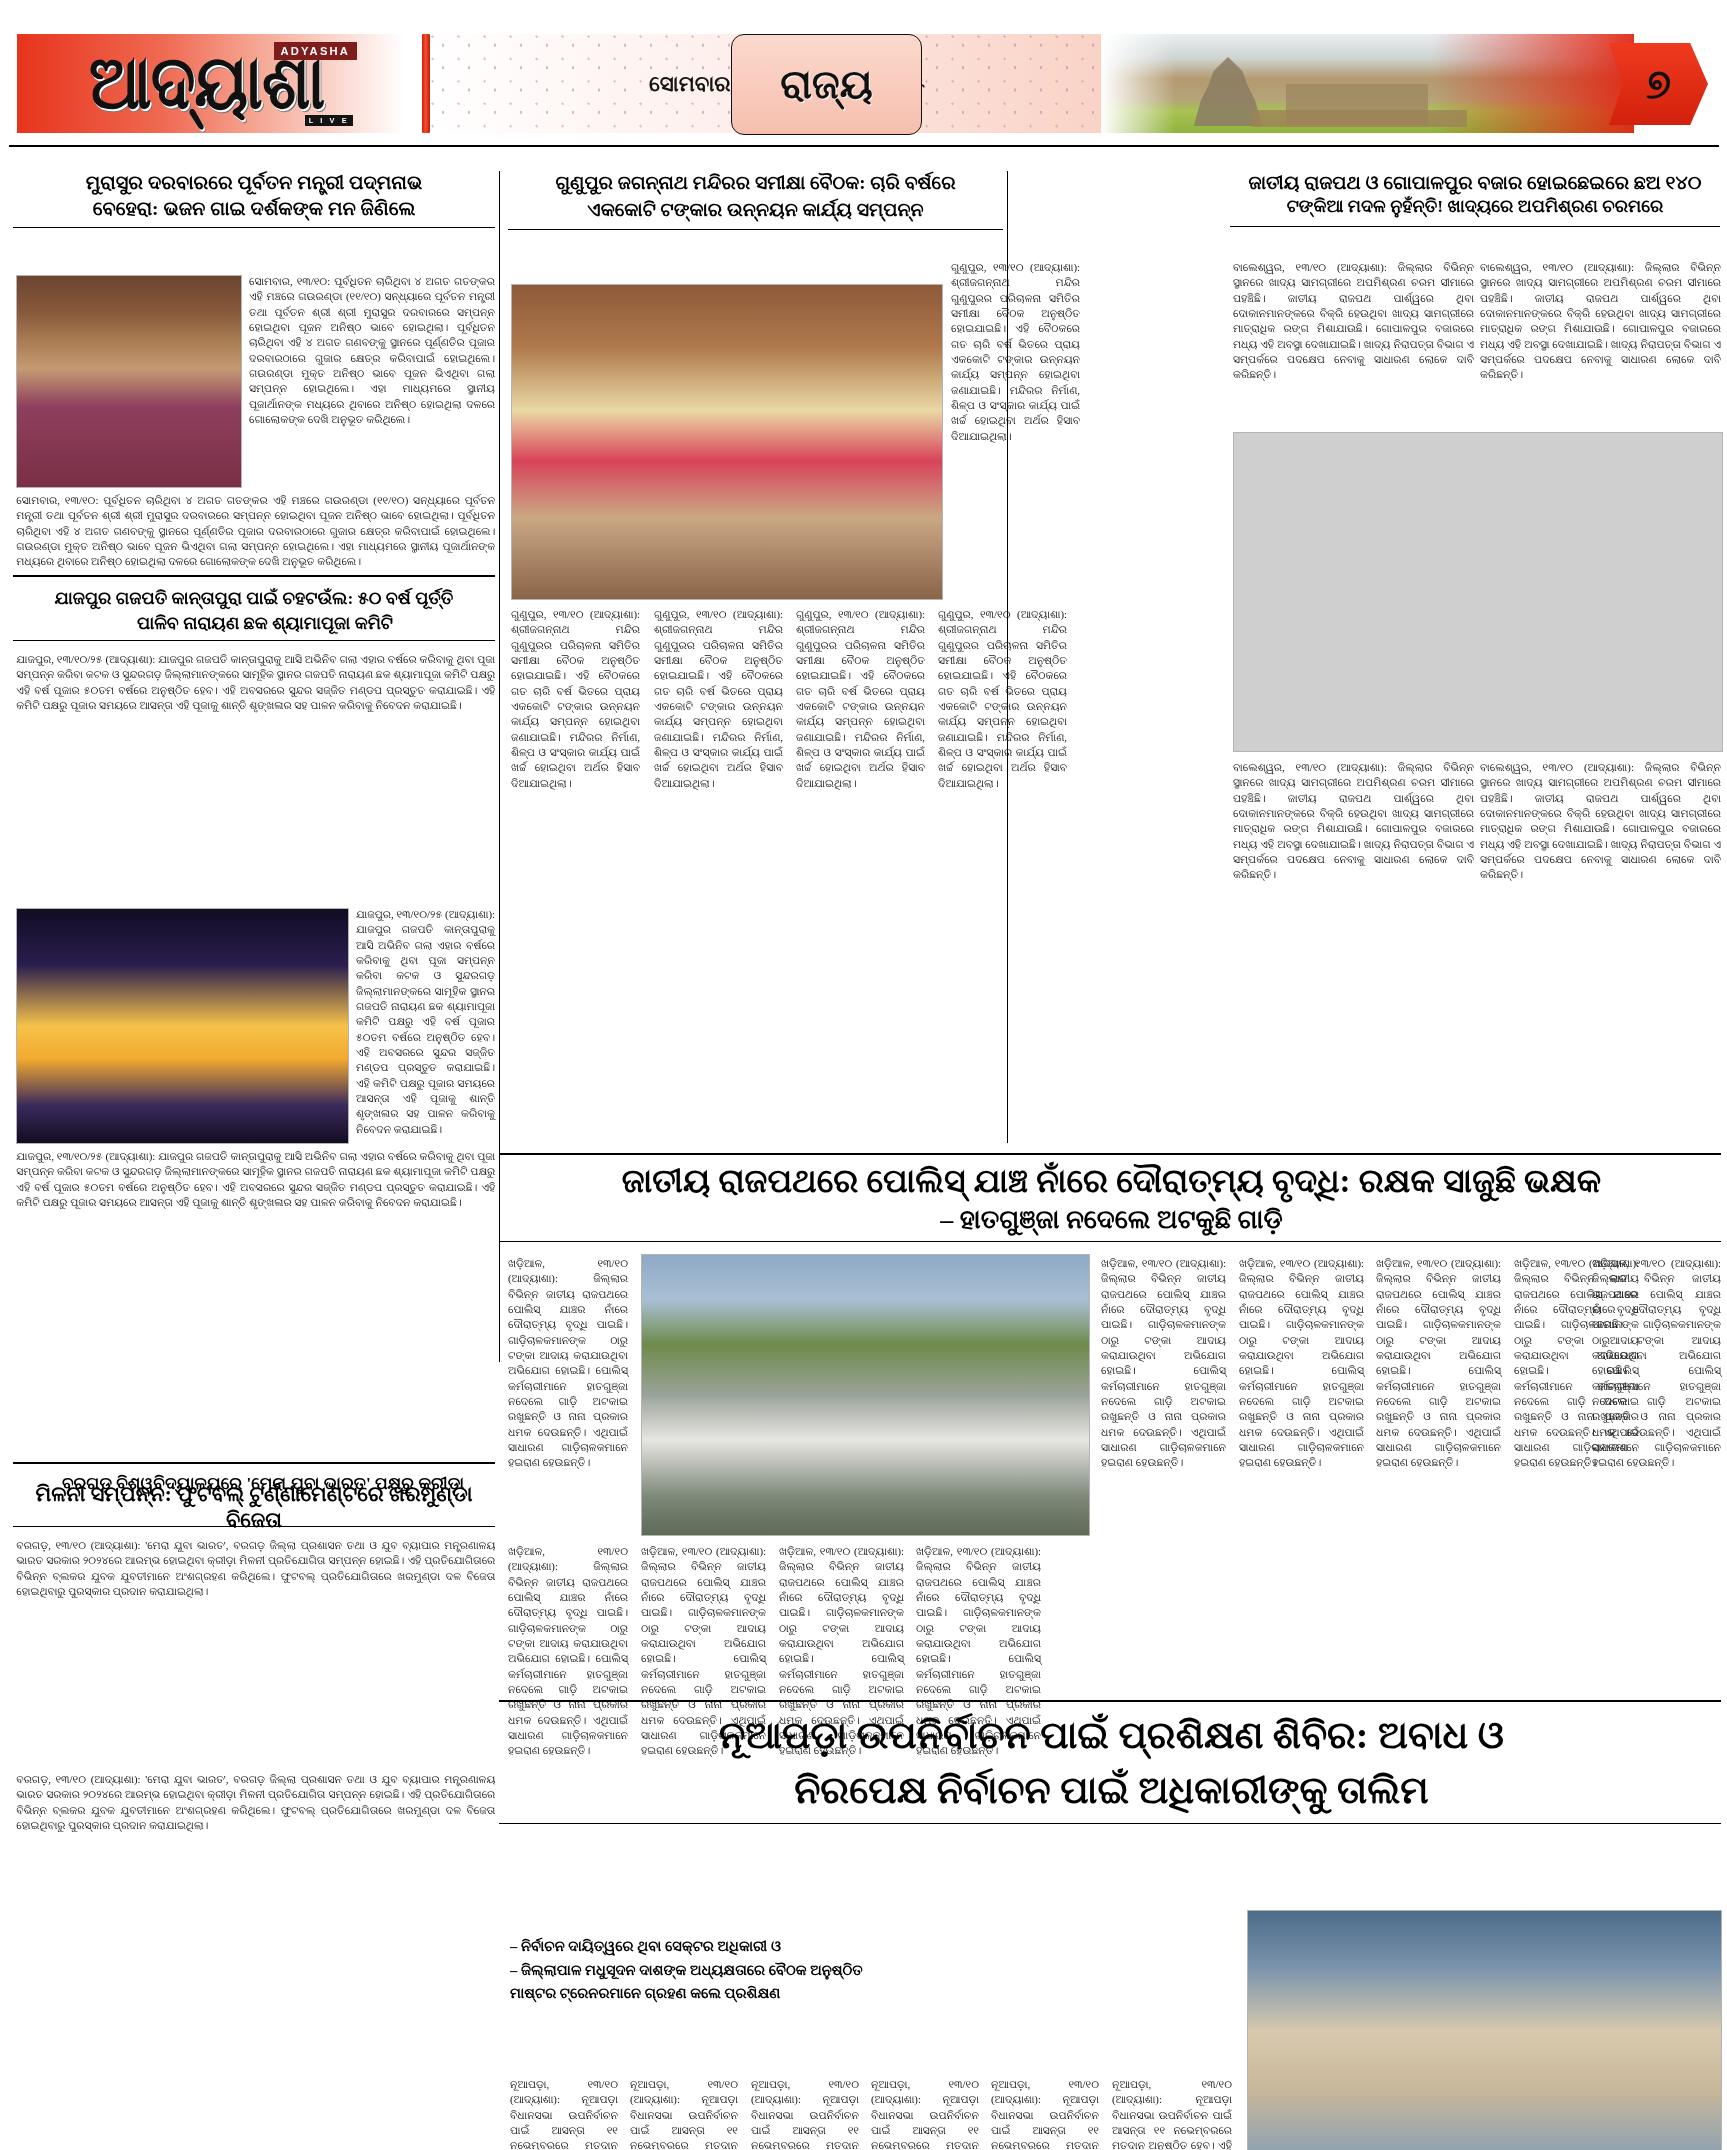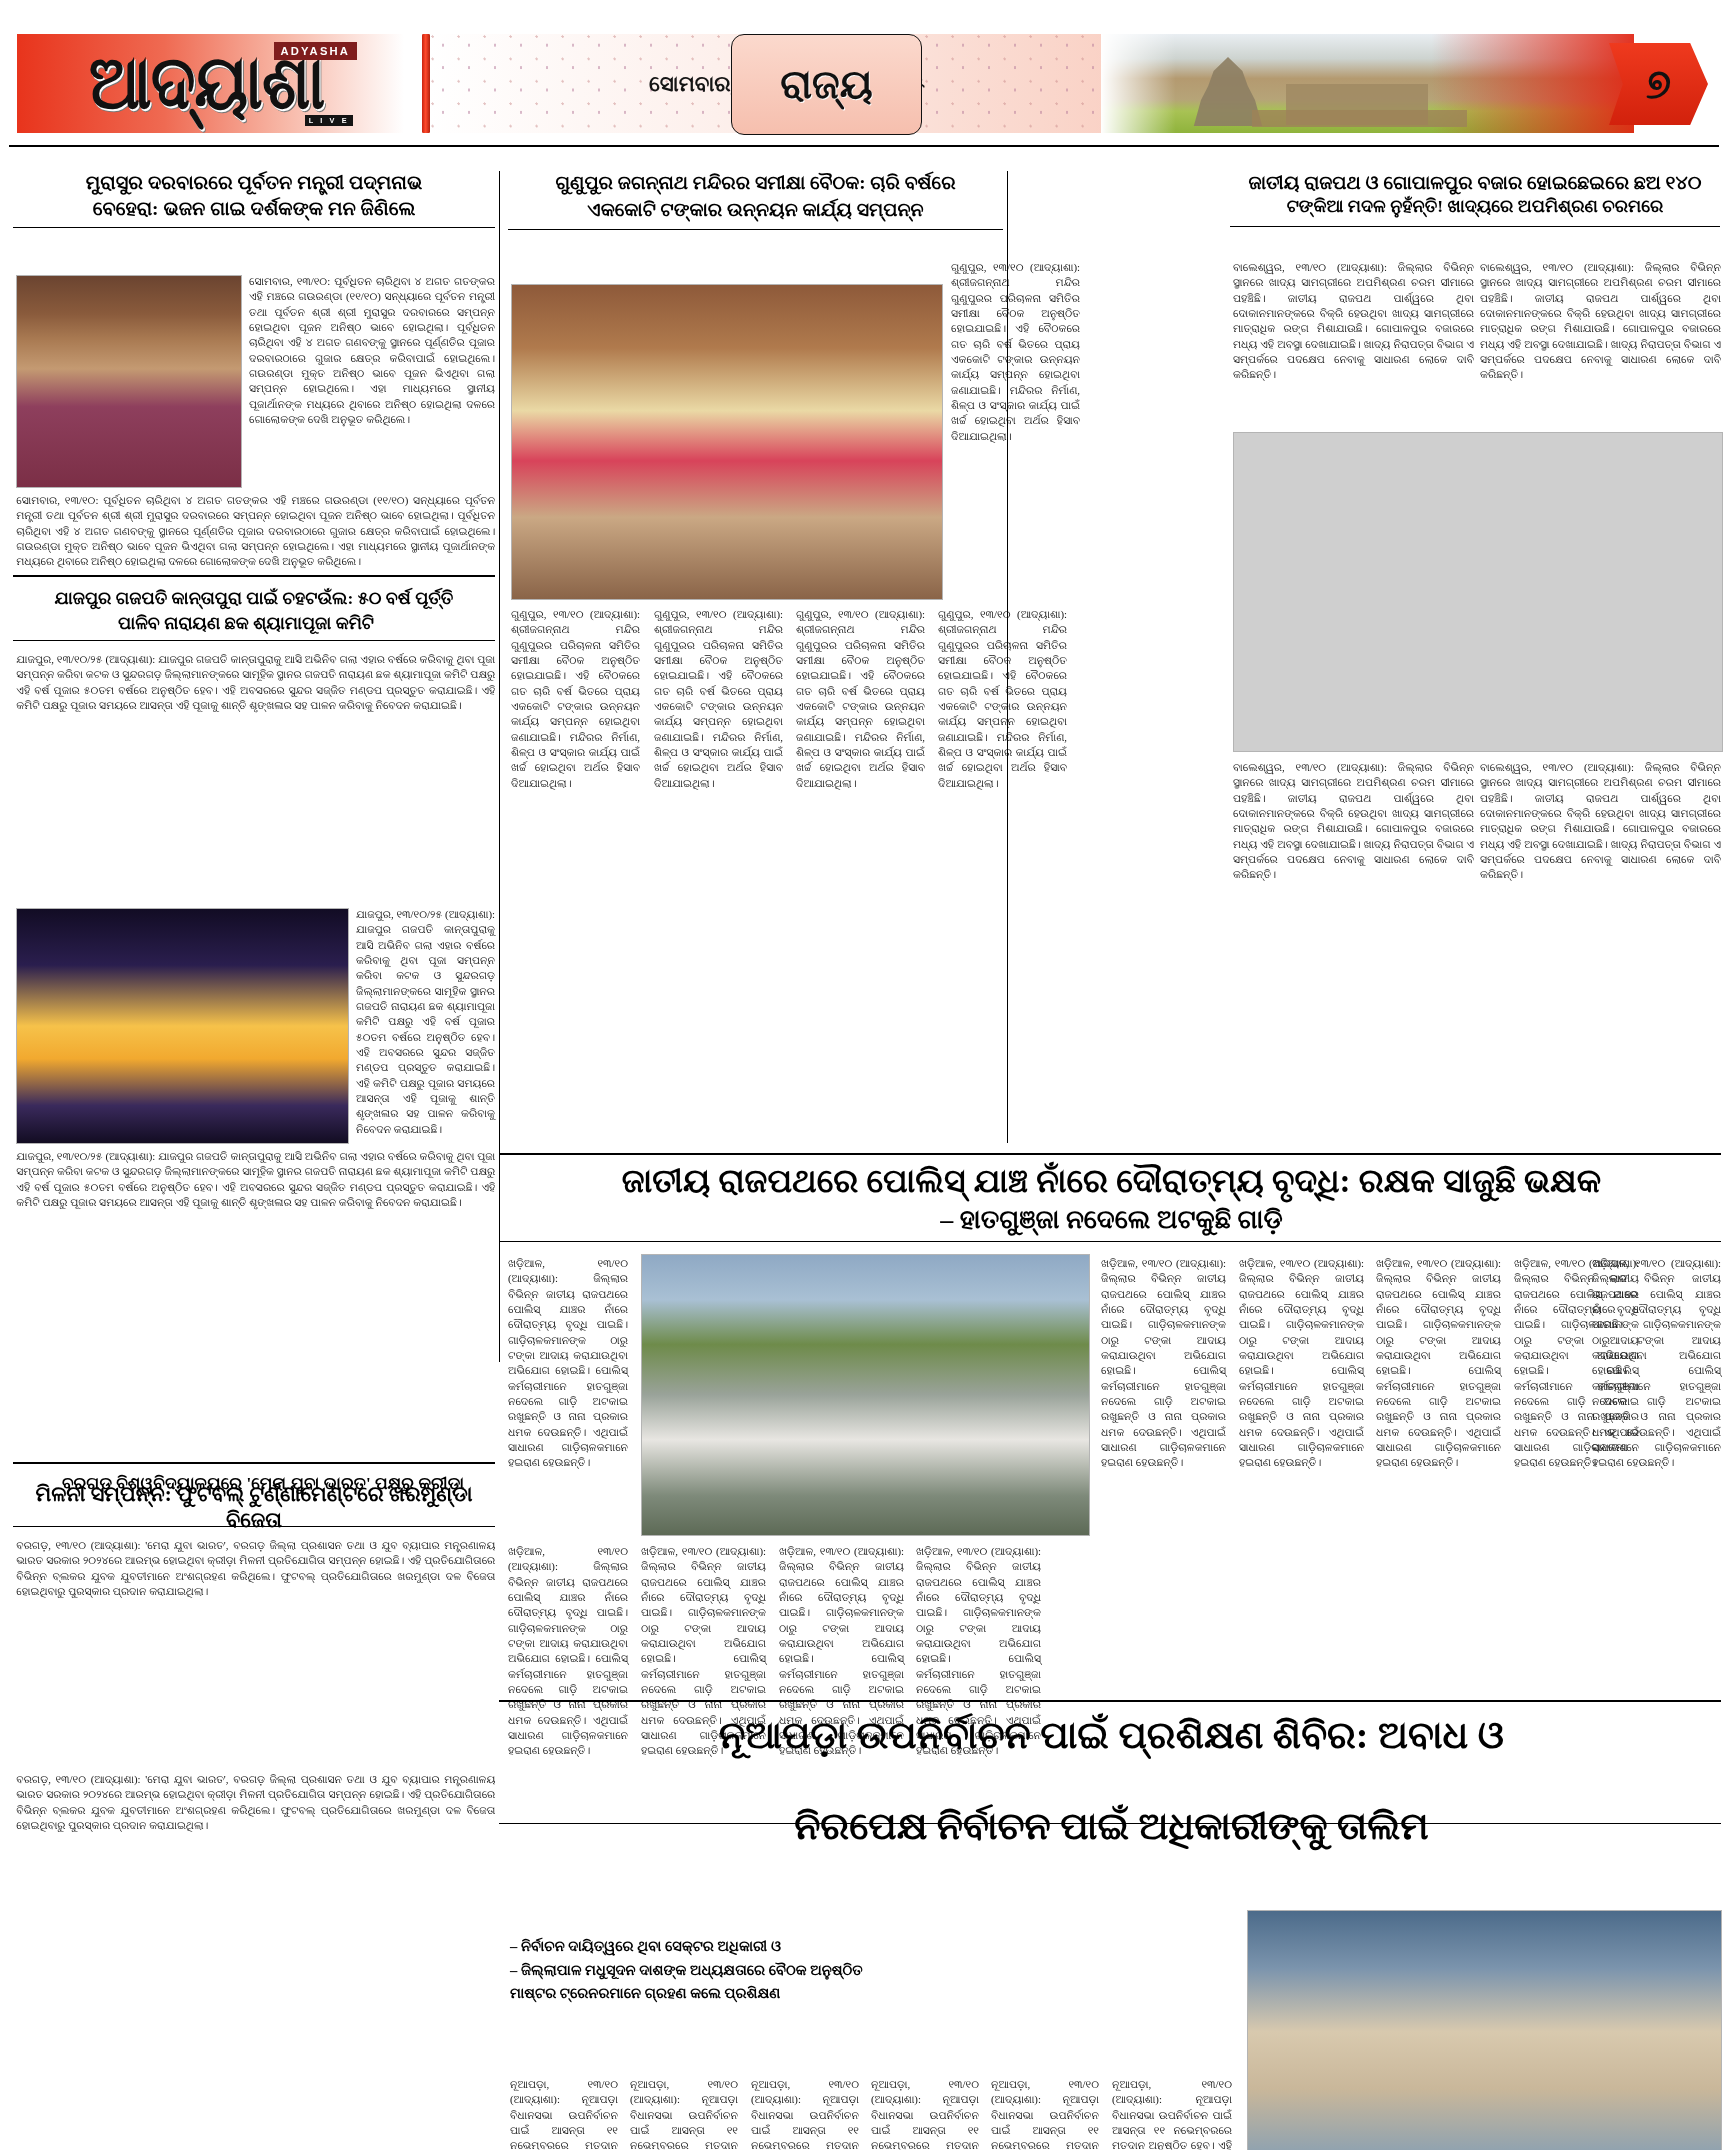--- a/index.html
+++ b/index.html
@@ -157,21 +157,21 @@
   <div class="hl" style="position:absolute;left:13px;top:171px;width:482px;font-size:19.4px;">ମୁରାସୁର ଦରବାରରେ ପୂର୍ବତନ ମନ୍ତ୍ରୀ ପଦ୍ମନାଭ</div>
   <div class="hl" style="position:absolute;left:13px;top:197px;width:482px;font-size:19.4px;">ବେହେରା: ଭଜନ ଗାଇ ଦର୍ଶକଙ୍କ ମନ ଜିଣିଲେ</div>
   <div class="rule" style="left:13px;top:227px;width:482px;height:1.3px;"></div>
 
   <div class="photo ph-hall" style="left:16.3px;top:275px;width:224px;height:211px;"></div>
   <div class="body" style="position:absolute;left:249px;top:274px;width:246px;font-size:10.8px;">ସୋମବାର, ୧୩/୧୦: ପୂର୍ବଧିତନ ଚାରିଥିବା ୪ ଅଗତ ଗତଙ୍କର ଏହି ମଞ୍ଚରେ ଗଉରଣ୍ଡା (୧୧/୧୦) ସନ୍ଧ୍ୟାରେ ପୂର୍ବତନ ମନ୍ତ୍ରୀ ତଥା ପୂର୍ବତନ ଶ୍ରୀ ଶ୍ରୀ ମୁରାସୁର ଦରବାରରେ ସମ୍ପନ୍ନ ହୋଇଥିବା ପୂଜନ ଅନିଷ୍ଠ ଭାବେ ହୋଇଥିଲା। ପୂର୍ବଧିତନ ଚାରିଥିବା ଏହି ୪ ଅଗତ ଗଣବଙ୍କୁ ସ୍ଥାନରେ ପୂର୍ଣ୍ଣତିର ପୂଜାର ଦରବାରଠାରେ ଗୁଜାର କ୍ଷେତ୍ର କରିବାପାଇଁ ହୋଇଥିଲେ। ଗଉରଣ୍ଡା ମୁକ୍ତ ଅନିଷ୍ଠ ଭାବେ ପୂଜନ ଭିଏଥିବା ଗଲା ସମ୍ପନ୍ନ ହୋଇଥିଲେ। ଏହା ମାଧ୍ୟମରେ ସ୍ଥାନୀୟ ପୂଜାର୍ଥାନଙ୍କ ମଧ୍ୟରେ ଥିବାରେ ଅନିଷ୍ଠ ହୋଇଥିଲା ଦଳରେ ଗୋଲୋକଙ୍କ ଦେଖି ଅନୁଭୂତ କରିଥିଲେ।</div>
   <div class="body" style="position:absolute;left:16.3px;top:493px;width:479px;font-size:10.8px;">ସୋମବାର, ୧୩/୧୦: ପୂର୍ବଧିତନ ଚାରିଥିବା ୪ ଅଗତ ଗତଙ୍କର ଏହି ମଞ୍ଚରେ ଗଉରଣ୍ଡା (୧୧/୧୦) ସନ୍ଧ୍ୟାରେ ପୂର୍ବତନ ମନ୍ତ୍ରୀ ତଥା ପୂର୍ବତନ ଶ୍ରୀ ଶ୍ରୀ ମୁରାସୁର ଦରବାରରେ ସମ୍ପନ୍ନ ହୋଇଥିବା ପୂଜନ ଅନିଷ୍ଠ ଭାବେ ହୋଇଥିଲା। ପୂର୍ବଧିତନ ଚାରିଥିବା ଏହି ୪ ଅଗତ ଗଣବଙ୍କୁ ସ୍ଥାନରେ ପୂର୍ଣ୍ଣତିର ପୂଜାର ଦରବାରଠାରେ ଗୁଜାର କ୍ଷେତ୍ର କରିବାପାଇଁ ହୋଇଥିଲେ। ଗଉରଣ୍ଡା ମୁକ୍ତ ଅନିଷ୍ଠ ଭାବେ ପୂଜନ ଭିଏଥିବା ଗଲା ସମ୍ପନ୍ନ ହୋଇଥିଲେ। ଏହା ମାଧ୍ୟମରେ ସ୍ଥାନୀୟ ପୂଜାର୍ଥାନଙ୍କ ମଧ୍ୟରେ ଥିବାରେ ଅନିଷ୍ଠ ହୋଇଥିଲା ଦଳରେ ଗୋଲୋକଙ୍କ ଦେଖି ଅନୁଭୂତ କରିଥିଲେ।</div>
 
   <div class="rule" style="left:13px;top:575px;width:482px;height:1.7px;"></div>
   <div class="hl" style="position:absolute;left:13px;top:588px;width:482px;font-size:17.6px;">ଯାଜପୁର ଗଜପତି କାନ୍ତାପୁରା ପାଇଁ ଚହଟଉଁଲ: ୫୦ ବର୍ଷ ପୂର୍ତ୍ତି</div>
-  <div class="hl" style="position:absolute;left:5px;top:613px;width:482px;font-size:17.6px;">ପାଳିବ ନାରାୟଣ ଛକ ଶ୍ୟାମାପୂଜା କମିଟି</div>
+  <div class="hl" style="position:absolute;left:24px;top:613px;width:482px;font-size:17.6px;">ପାଳିବ ନାରାୟଣ ଛକ ଶ୍ୟାମାପୂଜା କମିଟି</div>
   <div class="rule" style="left:13px;top:640px;width:482px;height:1.3px;"></div>
 
   <div class="body" style="position:absolute;left:16.3px;top:652px;width:479px;font-size:10.8px;">ଯାଜପୁର, ୧୩/୧୦/୨୫ (ଆଦ୍ୟାଶା): ଯାଜପୁର ଗଜପତି କାନ୍ତାପୁରାକୁ ଆସି ଅଭିନିବ ଗଲା ଏହାର ବର୍ଷରେ କରିବାକୁ ଥିବା ପୂଜା ସମ୍ପନ୍ନ କରିବା କଟକ ଓ ସୁନ୍ଦରଗଡ଼ ଜିଲ୍ଲାମାନଙ୍କରେ ସାମୂହିକ ସ୍ଥାନର ଗଜପତି ନାରାୟଣ ଛକ ଶ୍ୟାମାପୂଜା କମିଟି ପକ୍ଷରୁ ଏହି ବର୍ଷ ପୂଜାର ୫୦ତମ ବର୍ଷରେ ଅନୁଷ୍ଠିତ ହେବ। ଏହି ଅବସରରେ ସୁନ୍ଦର ସଜ୍ଜିତ ମଣ୍ଡପ ପ୍ରସ୍ତୁତ କରାଯାଇଛି। ଏହି କମିଟି ପକ୍ଷରୁ ପୂଜାର ସମୟରେ ଆସନ୍ତା ଏହି ପୂଜାକୁ ଶାନ୍ତି ଶୃଙ୍ଖଳାର ସହ ପାଳନ କରିବାକୁ ନିବେଦନ କରାଯାଇଛି।</div>
   <div class="photo ph-temple-night" style="left:16.3px;top:908px;width:331px;height:234px;"></div>
   <div class="body" style="position:absolute;left:356px;top:907px;width:139px;font-size:10.8px;">ଯାଜପୁର, ୧୩/୧୦/୨୫ (ଆଦ୍ୟାଶା): ଯାଜପୁର ଗଜପତି କାନ୍ତାପୁରାକୁ ଆସି ଅଭିନିବ ଗଲା ଏହାର ବର୍ଷରେ କରିବାକୁ ଥିବା ପୂଜା ସମ୍ପନ୍ନ କରିବା କଟକ ଓ ସୁନ୍ଦରଗଡ଼ ଜିଲ୍ଲାମାନଙ୍କରେ ସାମୂହିକ ସ୍ଥାନର ଗଜପତି ନାରାୟଣ ଛକ ଶ୍ୟାମାପୂଜା କମିଟି ପକ୍ଷରୁ ଏହି ବର୍ଷ ପୂଜାର ୫୦ତମ ବର୍ଷରେ ଅନୁଷ୍ଠିତ ହେବ। ଏହି ଅବସରରେ ସୁନ୍ଦର ସଜ୍ଜିତ ମଣ୍ଡପ ପ୍ରସ୍ତୁତ କରାଯାଇଛି। ଏହି କମିଟି ପକ୍ଷରୁ ପୂଜାର ସମୟରେ ଆସନ୍ତା ଏହି ପୂଜାକୁ ଶାନ୍ତି ଶୃଙ୍ଖଳାର ସହ ପାଳନ କରିବାକୁ ନିବେଦନ କରାଯାଇଛି।</div>
   <div class="body" style="position:absolute;left:16.3px;top:1149px;width:479px;font-size:10.8px;">ଯାଜପୁର, ୧୩/୧୦/୨୫ (ଆଦ୍ୟାଶା): ଯାଜପୁର ଗଜପତି କାନ୍ତାପୁରାକୁ ଆସି ଅଭିନିବ ଗଲା ଏହାର ବର୍ଷରେ କରିବାକୁ ଥିବା ପୂଜା ସମ୍ପନ୍ନ କରିବା କଟକ ଓ ସୁନ୍ଦରଗଡ଼ ଜିଲ୍ଲାମାନଙ୍କରେ ସାମୂହିକ ସ୍ଥାନର ଗଜପତି ନାରାୟଣ ଛକ ଶ୍ୟାମାପୂଜା କମିଟି ପକ୍ଷରୁ ଏହି ବର୍ଷ ପୂଜାର ୫୦ତମ ବର୍ଷରେ ଅନୁଷ୍ଠିତ ହେବ। ଏହି ଅବସରରେ ସୁନ୍ଦର ସଜ୍ଜିତ ମଣ୍ଡପ ପ୍ରସ୍ତୁତ କରାଯାଇଛି। ଏହି କମିଟି ପକ୍ଷରୁ ପୂଜାର ସମୟରେ ଆସନ୍ତା ଏହି ପୂଜାକୁ ଶାନ୍ତି ଶୃଙ୍ଖଳାର ସହ ପାଳନ କରିବାକୁ ନିବେଦନ କରାଯାଇଛି।</div>
 
   <div class="rule" style="left:13px;top:1462px;width:482px;height:1.7px;"></div>
   <div class="hl" style="position:absolute;left:22px;top:1474px;width:482px;font-size:17px;">ବରଗଡ଼ ବିଶ୍ୱବିଦ୍ୟାଳୟରେ 'ମେରା ଯୁବା ଭାରତ' ପକ୍ଷରୁ କ୍ରୀଡ଼ା</div>
   <div class="hl" style="position:absolute;left:13px;top:1482px;width:482px;font-size:21px;">ମିଳନୀ ସମ୍ପନ୍ନ: ଫୁଟବଲ୍ ଟୁର୍ଣ୍ଣାମେଣ୍ଟରେ ଖରମୁଣ୍ଡା ବିଜେତା</div>
@@ -216,21 +216,21 @@
   <div class="body" style="position:absolute;left:1376px;top:1256px;width:125px;font-size:10.8px;">ଖଡ଼ିଆଳ, ୧୩/୧୦ (ଆଦ୍ୟାଶା): ଜିଲ୍ଲାର ବିଭିନ୍ନ ଜାତୀୟ ରାଜପଥରେ ପୋଲିସ୍ ଯାଞ୍ଚର ନାଁରେ ଦୌରାତ୍ମ୍ୟ ବୃଦ୍ଧି ପାଇଛି। ଗାଡ଼ିଚାଳକମାନଙ୍କ ଠାରୁ ଟଙ୍କା ଆଦାୟ କରାଯାଉଥିବା ଅଭିଯୋଗ ହୋଇଛି। ପୋଲିସ୍ କର୍ମଚାରୀମାନେ ହାତଗୁଞ୍ଜା ନଦେଲେ ଗାଡ଼ି ଅଟକାଇ ରଖୁଛନ୍ତି ଓ ନାନା ପ୍ରକାର ଧମକ ଦେଉଛନ୍ତି। ଏଥିପାଇଁ ସାଧାରଣ ଗାଡ଼ିଚାଳକମାନେ ହଇରାଣ ହେଉଛନ୍ତି।</div>
   <div class="body" style="position:absolute;left:1514px;top:1256px;width:125px;font-size:10.8px;">ଖଡ଼ିଆଳ, ୧୩/୧୦ (ଆଦ୍ୟାଶା): ଜିଲ୍ଲାର ବିଭିନ୍ନ ଜାତୀୟ ରାଜପଥରେ ପୋଲିସ୍ ଯାଞ୍ଚର ନାଁରେ ଦୌରାତ୍ମ୍ୟ ବୃଦ୍ଧି ପାଇଛି। ଗାଡ଼ିଚାଳକମାନଙ୍କ ଠାରୁ ଟଙ୍କା ଆଦାୟ କରାଯାଉଥିବା ଅଭିଯୋଗ ହୋଇଛି। ପୋଲିସ୍ କର୍ମଚାରୀମାନେ ହାତଗୁଞ୍ଜା ନଦେଲେ ଗାଡ଼ି ଅଟକାଇ ରଖୁଛନ୍ତି ଓ ନାନା ପ୍ରକାର ଧମକ ଦେଉଛନ୍ତି। ଏଥିପାଇଁ ସାଧାରଣ ଗାଡ଼ିଚାଳକମାନେ ହଇରାଣ ହେଉଛନ୍ତି।</div>
   <div class="body" style="position:absolute;left:1592px;top:1256px;width:129px;font-size:10.8px;">ଖଡ଼ିଆଳ, ୧୩/୧୦ (ଆଦ୍ୟାଶା): ଜିଲ୍ଲାର ବିଭିନ୍ନ ଜାତୀୟ ରାଜପଥରେ ପୋଲିସ୍ ଯାଞ୍ଚର ନାଁରେ ଦୌରାତ୍ମ୍ୟ ବୃଦ୍ଧି ପାଇଛି। ଗାଡ଼ିଚାଳକମାନଙ୍କ ଠାରୁ ଟଙ୍କା ଆଦାୟ କରାଯାଉଥିବା ଅଭିଯୋଗ ହୋଇଛି। ପୋଲିସ୍ କର୍ମଚାରୀମାନେ ହାତଗୁଞ୍ଜା ନଦେଲେ ଗାଡ଼ି ଅଟକାଇ ରଖୁଛନ୍ତି ଓ ନାନା ପ୍ରକାର ଧମକ ଦେଉଛନ୍ତି। ଏଥିପାଇଁ ସାଧାରଣ ଗାଡ଼ିଚାଳକମାନେ ହଇରାଣ ହେଉଛନ୍ତି।</div>
   <div class="body" style="position:absolute;left:508px;top:1544px;width:120px;font-size:10.8px;">ଖଡ଼ିଆଳ, ୧୩/୧୦ (ଆଦ୍ୟାଶା): ଜିଲ୍ଲାର ବିଭିନ୍ନ ଜାତୀୟ ରାଜପଥରେ ପୋଲିସ୍ ଯାଞ୍ଚର ନାଁରେ ଦୌରାତ୍ମ୍ୟ ବୃଦ୍ଧି ପାଇଛି। ଗାଡ଼ିଚାଳକମାନଙ୍କ ଠାରୁ ଟଙ୍କା ଆଦାୟ କରାଯାଉଥିବା ଅଭିଯୋଗ ହୋଇଛି। ପୋଲିସ୍ କର୍ମଚାରୀମାନେ ହାତଗୁଞ୍ଜା ନଦେଲେ ଗାଡ଼ି ଅଟକାଇ ରଖୁଛନ୍ତି ଓ ନାନା ପ୍ରକାର ଧମକ ଦେଉଛନ୍ତି। ଏଥିପାଇଁ ସାଧାରଣ ଗାଡ଼ିଚାଳକମାନେ ହଇରାଣ ହେଉଛନ୍ତି।</div>
   <div class="body" style="position:absolute;left:641px;top:1544px;width:125px;font-size:10.8px;">ଖଡ଼ିଆଳ, ୧୩/୧୦ (ଆଦ୍ୟାଶା): ଜିଲ୍ଲାର ବିଭିନ୍ନ ଜାତୀୟ ରାଜପଥରେ ପୋଲିସ୍ ଯାଞ୍ଚର ନାଁରେ ଦୌରାତ୍ମ୍ୟ ବୃଦ୍ଧି ପାଇଛି। ଗାଡ଼ିଚାଳକମାନଙ୍କ ଠାରୁ ଟଙ୍କା ଆଦାୟ କରାଯାଉଥିବା ଅଭିଯୋଗ ହୋଇଛି। ପୋଲିସ୍ କର୍ମଚାରୀମାନେ ହାତଗୁଞ୍ଜା ନଦେଲେ ଗାଡ଼ି ଅଟକାଇ ରଖୁଛନ୍ତି ଓ ନାନା ପ୍ରକାର ଧମକ ଦେଉଛନ୍ତି। ଏଥିପାଇଁ ସାଧାରଣ ଗାଡ଼ିଚାଳକମାନେ ହଇରାଣ ହେଉଛନ୍ତି।</div>
   <div class="body" style="position:absolute;left:779px;top:1544px;width:125px;font-size:10.8px;">ଖଡ଼ିଆଳ, ୧୩/୧୦ (ଆଦ୍ୟାଶା): ଜିଲ୍ଲାର ବିଭିନ୍ନ ଜାତୀୟ ରାଜପଥରେ ପୋଲିସ୍ ଯାଞ୍ଚର ନାଁରେ ଦୌରାତ୍ମ୍ୟ ବୃଦ୍ଧି ପାଇଛି। ଗାଡ଼ିଚାଳକମାନଙ୍କ ଠାରୁ ଟଙ୍କା ଆଦାୟ କରାଯାଉଥିବା ଅଭିଯୋଗ ହୋଇଛି। ପୋଲିସ୍ କର୍ମଚାରୀମାନେ ହାତଗୁଞ୍ଜା ନଦେଲେ ଗାଡ଼ି ଅଟକାଇ ରଖୁଛନ୍ତି ଓ ନାନା ପ୍ରକାର ଧମକ ଦେଉଛନ୍ତି। ଏଥିପାଇଁ ସାଧାରଣ ଗାଡ଼ିଚାଳକମାନେ ହଇରାଣ ହେଉଛନ୍ତି।</div>
   <div class="body" style="position:absolute;left:916px;top:1544px;width:125px;font-size:10.8px;">ଖଡ଼ିଆଳ, ୧୩/୧୦ (ଆଦ୍ୟାଶା): ଜିଲ୍ଲାର ବିଭିନ୍ନ ଜାତୀୟ ରାଜପଥରେ ପୋଲିସ୍ ଯାଞ୍ଚର ନାଁରେ ଦୌରାତ୍ମ୍ୟ ବୃଦ୍ଧି ପାଇଛି। ଗାଡ଼ିଚାଳକମାନଙ୍କ ଠାରୁ ଟଙ୍କା ଆଦାୟ କରାଯାଉଥିବା ଅଭିଯୋଗ ହୋଇଛି। ପୋଲିସ୍ କର୍ମଚାରୀମାନେ ହାତଗୁଞ୍ଜା ନଦେଲେ ଗାଡ଼ି ଅଟକାଇ ରଖୁଛନ୍ତି ଓ ନାନା ପ୍ରକାର ଧମକ ଦେଉଛନ୍ତି। ଏଥିପାଇଁ ସାଧାରଣ ଗାଡ଼ିଚାଳକମାନେ ହଇରାଣ ହେଉଛନ୍ତି।</div>
 
   <div class="rule" style="left:499px;top:1700px;width:1222px;height:2.2px;"></div>
   <div class="hl" style="position:absolute;left:503px;top:1712px;width:1217px;font-size:38px;">ନୂଆପଡ଼ା ଉପନିର୍ବାଚନ ପାଇଁ ପ୍ରଶିକ୍ଷଣ ଶିବିର: ଅବାଧ ଓ</div>
-  <div class="hl" style="position:absolute;left:503px;top:1767px;width:1217px;font-size:38px;margin-top:36px;">ନିରପେକ୍ଷ ନିର୍ବାଚନ ପାଇଁ ଅଧିକାରୀଙ୍କୁ ତାଲିମ</div>
+  <div class="hl" style="position:absolute;left:503px;top:1767px;width:1217px;font-size:38px;">ନିରପେକ୍ଷ ନିର୍ବାଚନ ପାଇଁ ଅଧିକାରୀଙ୍କୁ ତାଲିମ</div>
   <div class="rule" style="left:499px;top:1823px;width:1222px;height:1.3px;"></div>
 
   <div class="bullets" style="position:absolute;left:510px;top:1935px;width:731px;">
     <div>– ନିର୍ବାଚନ ଦାୟିତ୍ୱରେ ଥିବା ସେକ୍ଟର ଅଧିକାରୀ ଓ</div>
     <div>– ଜିଲ୍ଲାପାଳ ମଧୁସୂଦନ ଦାଶଙ୍କ ଅଧ୍ୟକ୍ଷତାରେ ବୈଠକ ଅନୁଷ୍ଠିତ</div>
     <div>ମାଷ୍ଟର ଟ୍ରେନରମାନେ ଗ୍ରହଣ କଲେ ପ୍ରଶିକ୍ଷଣ</div>
   </div>
 
   <div class="photo ph-training" style="left:1247px;top:1910px;width:473px;height:318px;"></div>
 

